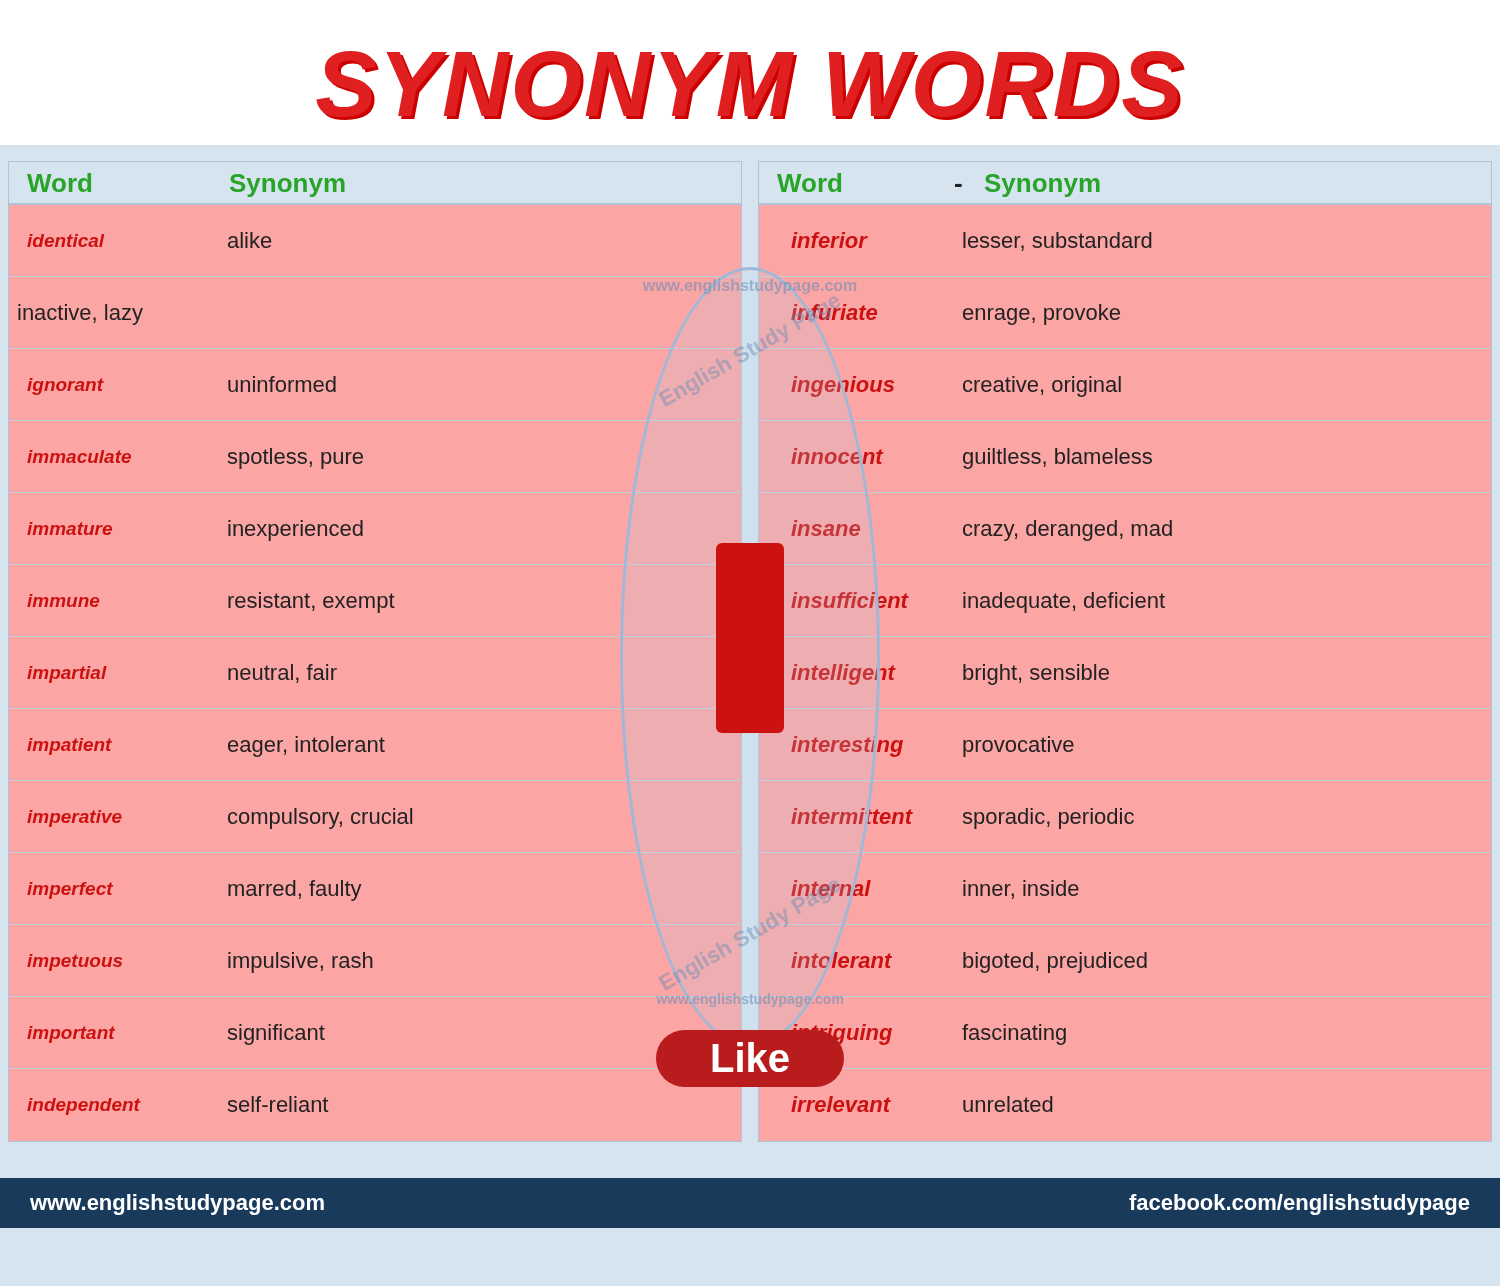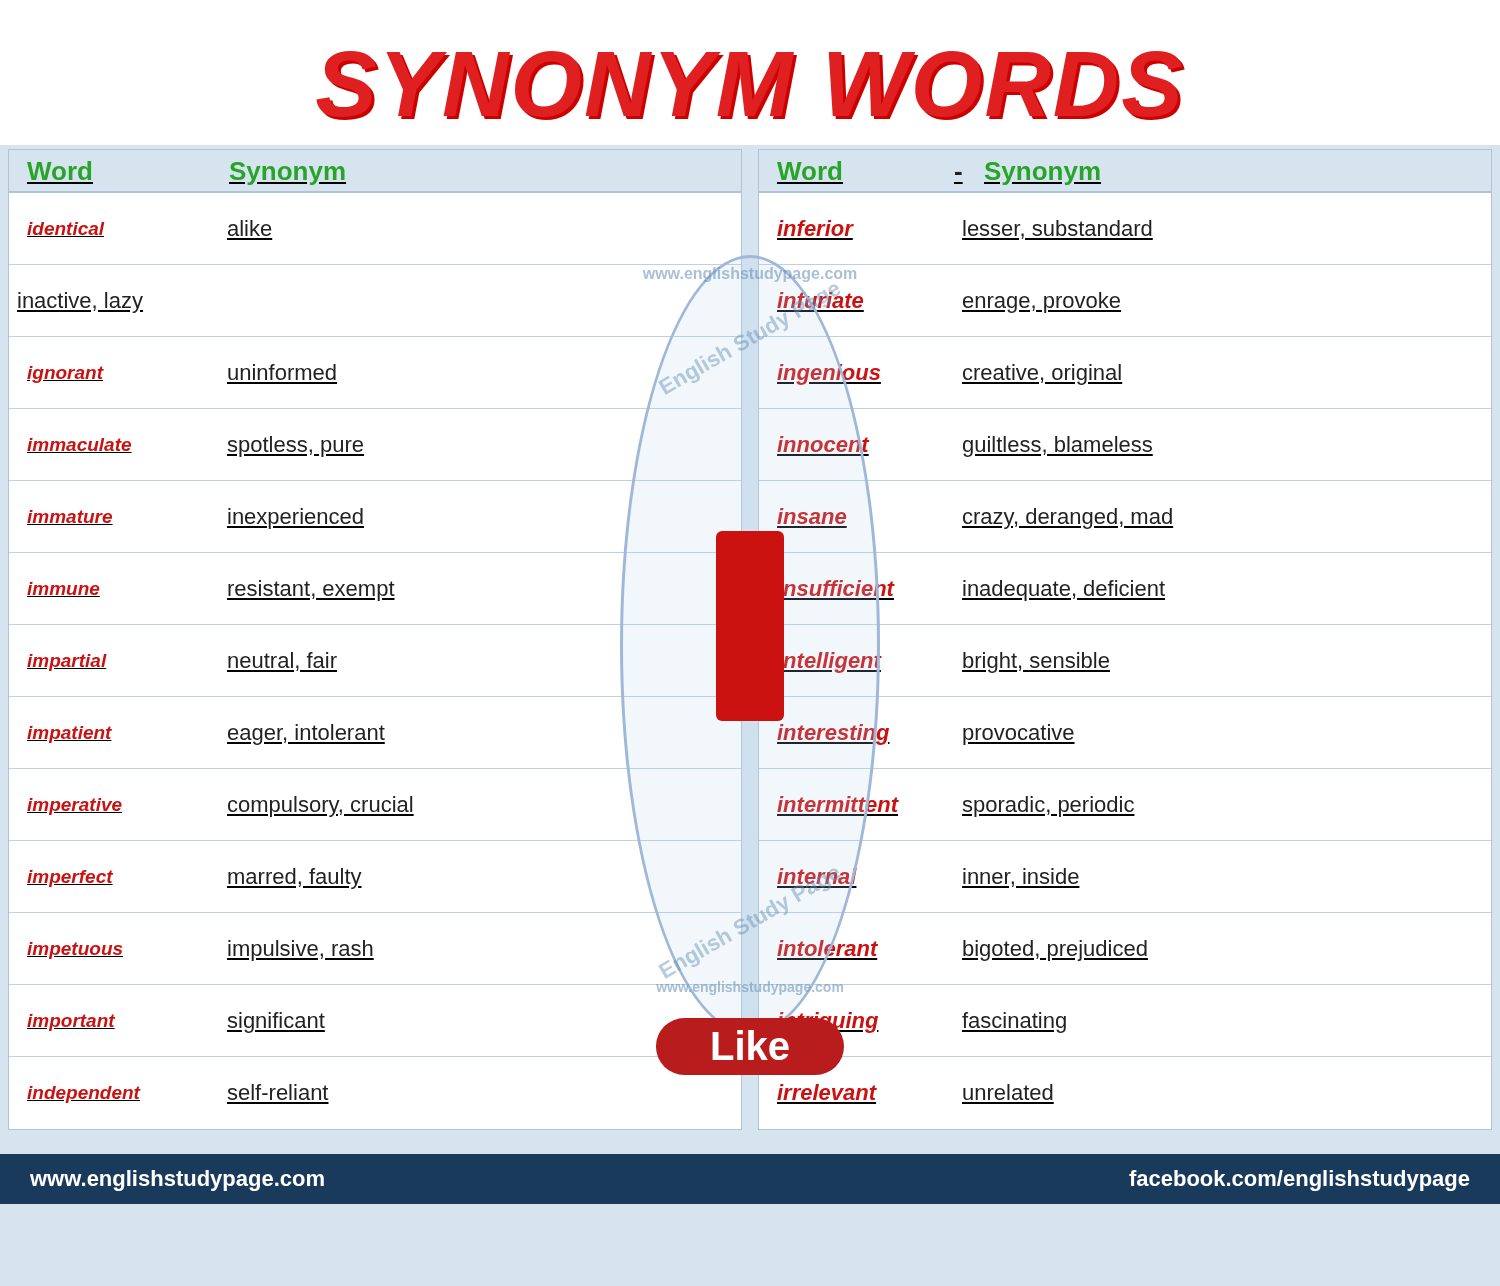--- a/index.html
+++ b/index.html
@@ -29,24 +29,23 @@
     .main-content {
       display: flex;
       width: 100%;
       background: #d6e4f0;
       position: relative;
       padding: 0 0 10px 0;
     }
 
     .left-panel, .right-panel {
       flex: 1;
-      background: #ffffff;
-      margin: 4px 8px;
+      background: #fca5a5;
+      margin: 16px 8px;
       border: 1.5px solid #b0c4d8;
-      text-decoration: underline;
     }
 
     .col-headers {
       display: flex;
       padding: 6px 0 4px 0;
       background: #d6e4f0;
       border-bottom: 2px solid #b0c4d8;
     }
     .col-header-word {
       width: 210px;
@@ -107,21 +106,21 @@
     }
     .synonym-cell {
       flex: 1;
       padding: 10px 8px;
       font-size: 22px;
       color: #222;
     }
 
     .right-word-cell {
       width: 195px;
-      padding: 10px 8px 10px 18px;
+      padding: 10px 8px 10px 32px;
       font-size: 22px;
       font-weight: bold;
       color: #cc1111;
       font-style: italic;
     }
     .right-synonym-cell {
       flex: 1;
       padding: 10px 8px;
       font-size: 22px;
       color: #222;

